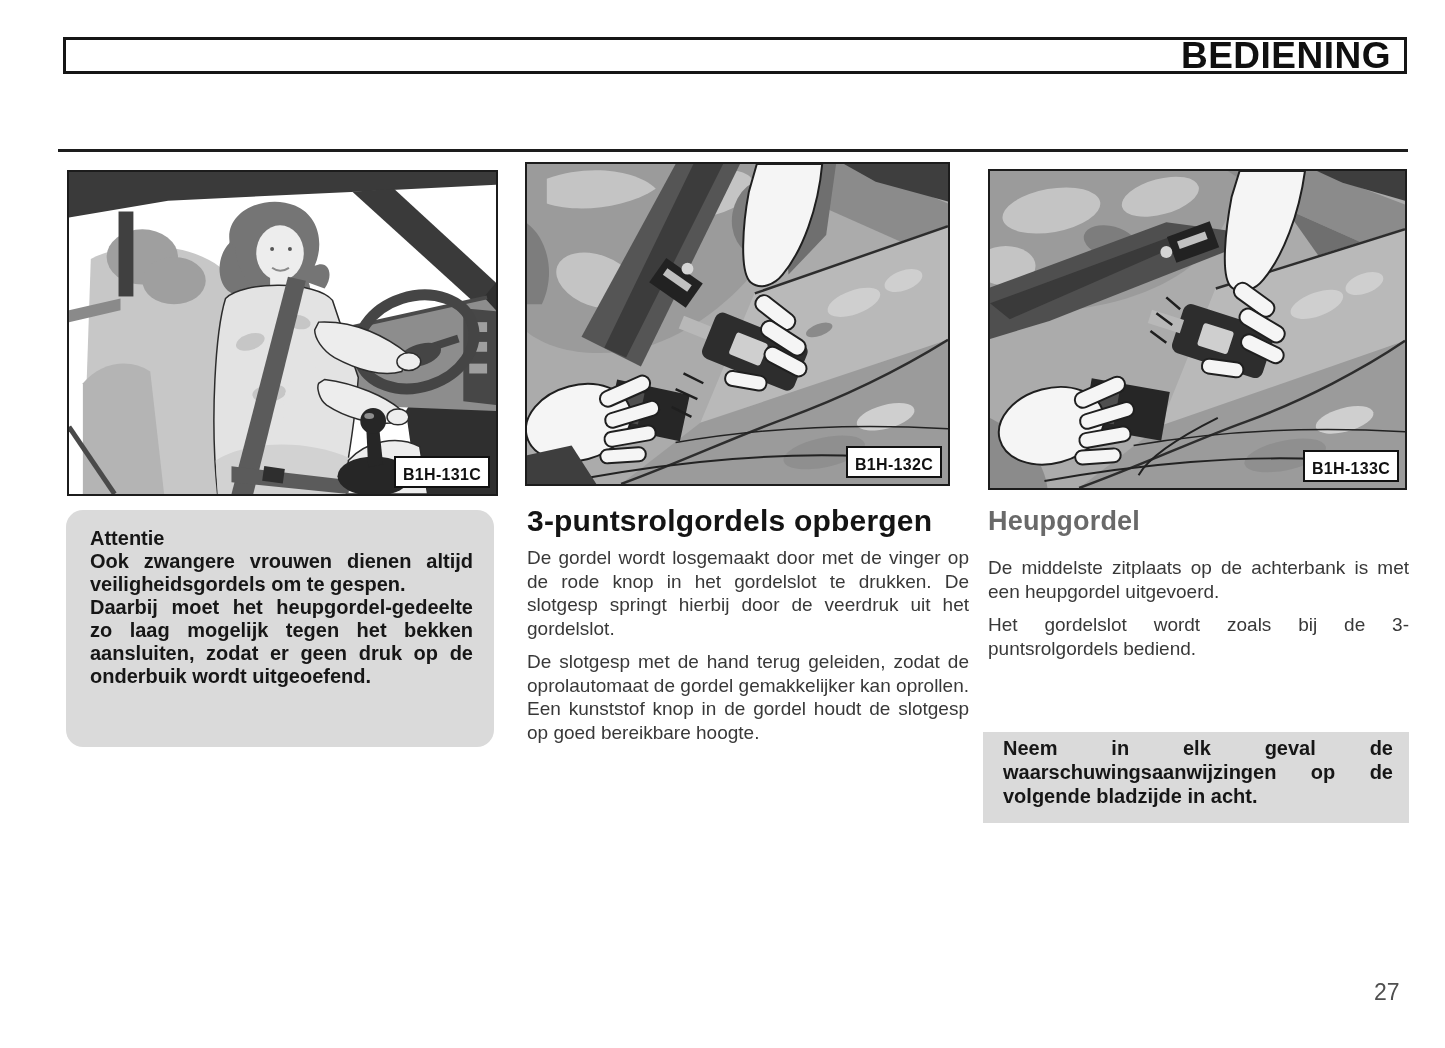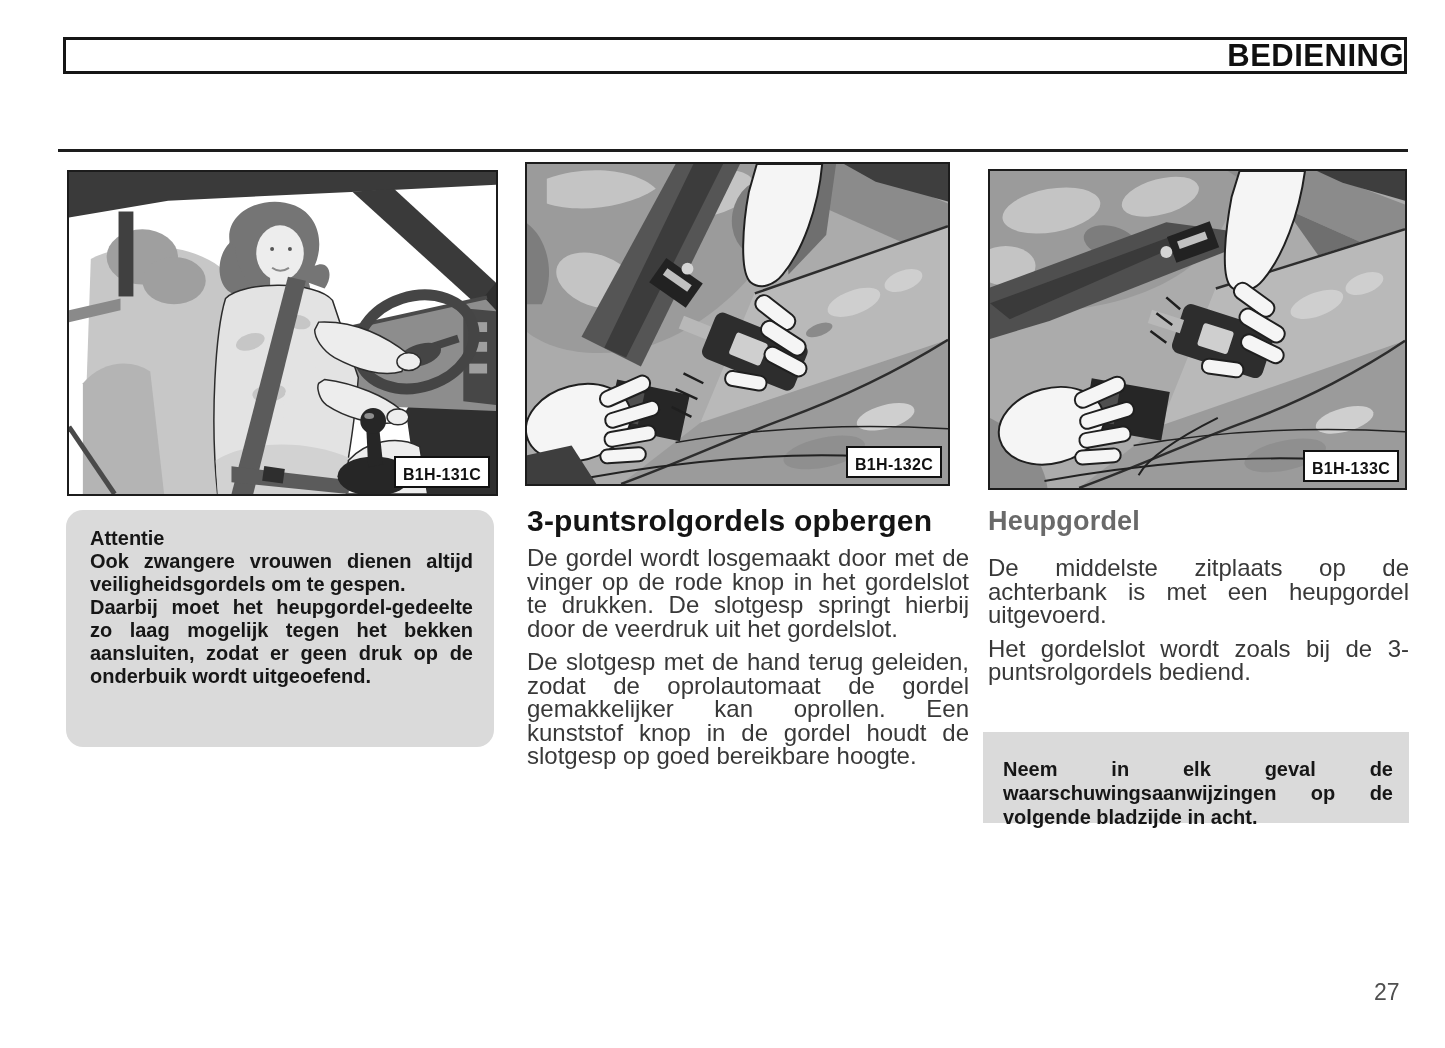--- a/index.html
+++ b/index.html
@@ -6,22 +6,22 @@
   .page{
     position:relative;width:1445px;height:1048px;background:#ffffff;
     font-family:"Liberation Sans","DejaVu Sans",sans-serif;color:#2e2e2e;
     overflow:hidden;margin:0 auto;
   }
   .header-box{
     position:absolute;left:63px;top:37px;width:1344px;height:37px;
     border:3px solid #161616;box-sizing:border-box;background:#fff;
   }
   .header-title{
-    display:block;text-align:right;font-weight:bold;font-size:31px;
-    line-height:31px;letter-spacing:0.5px;color:#101010;border-radius:12px;
+    display:block;text-align:right;font-weight:bold;font-size:37px;
+    line-height:31px;letter-spacing:0.5px;color:#101010;padding-right:13px;border-radius:12px;
   }
   .rule{position:absolute;left:58px;top:149px;width:1350px;height:3px;background:#1d1d1d;}
   .figure{position:absolute;top:170px;border:2px solid #1c1c1c;box-sizing:border-box;background:#fff;}
   .figure svg{display:block;width:100%;height:100%;}
   #fig1{left:67px;width:431px;height:326px;}
   #fig2{left:525px;top:162px;width:425px;height:324px;}
   #fig3{left:988px;top:169px;width:419px;height:321px;}
   .fig-label{
     position:absolute;right:6px;bottom:6px;background:#fff;border:2px solid #111;
     font-size:16px;font-weight:bold;color:#111;padding:7px 7px 2px 7px;line-height:19px;
@@ -33,24 +33,24 @@
   }
   .attention-box .att-title,.attention-box p{
     margin:0;font-weight:bold;font-size:20px;line-height:23px;color:#161616;
     text-align:justify;
   }
   .text-col{position:absolute;top:508px;}
   #col-storage{left:527px;width:442px;}
   #col-lap{left:988px;width:421px;}
   .col-heading{margin:0 0 12px 0;font-weight:bold;font-size:30px;line-height:26px;color:#141414;letter-spacing:0.2px;}
   .col-heading.gray{font-size:27px;color:#696969;margin-bottom:22px;}
-  .text-col p{margin:0 0 10px 0;font-size:24px;line-height:23.5px;color:#383838;text-align:justify;}
+  .text-col p{margin:0 0 10px 0;font-size:19px;line-height:23.5px;color:#383838;text-align:justify;}
   .warning-box{
     position:absolute;left:983px;top:732px;width:426px;height:91px;box-sizing:border-box;
-    background:#dadada;padding:25px 16px 0 20px;
+    background:#dadada;padding:4px 16px 0 20px;
   }
   .warning-box p{
     margin:0;font-weight:bold;font-size:20px;line-height:24px;color:#161616;text-align:justify;
   }
   .page-number{position:absolute;left:1374px;top:979px;font-size:23px;color:#4f4f4f;}
 </style>
 </head>
 <body>
 
 <div class="page">

